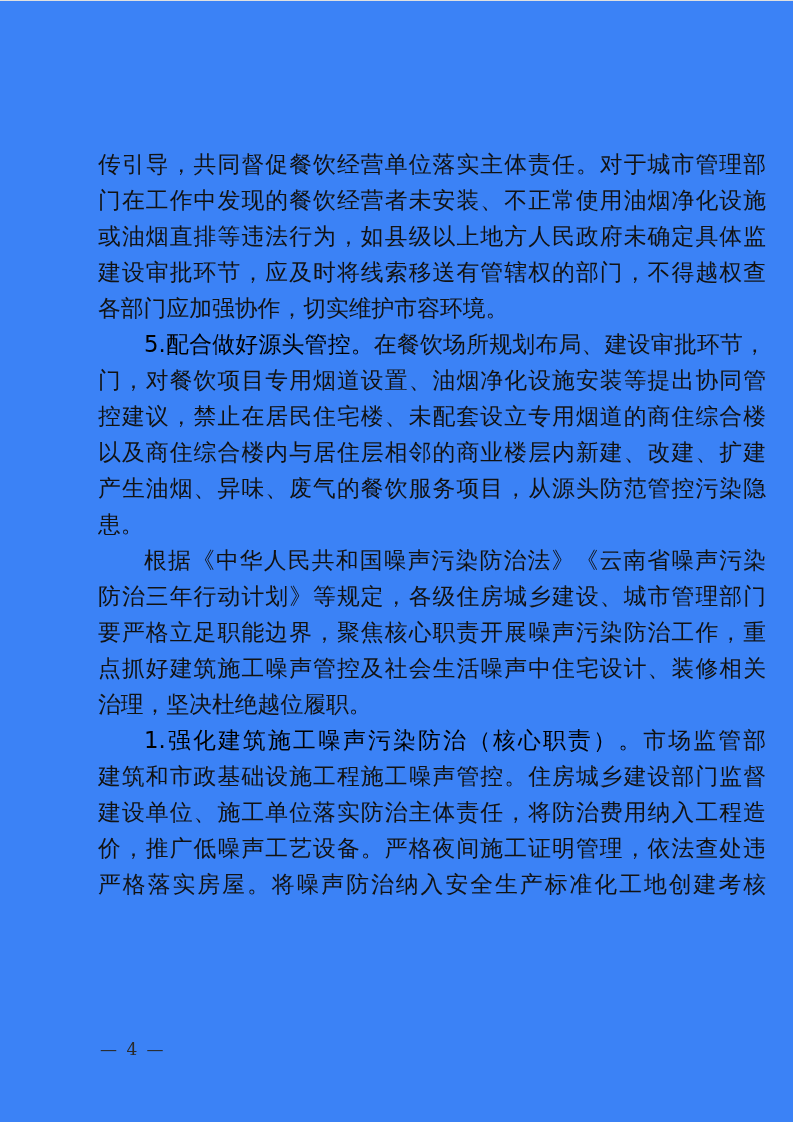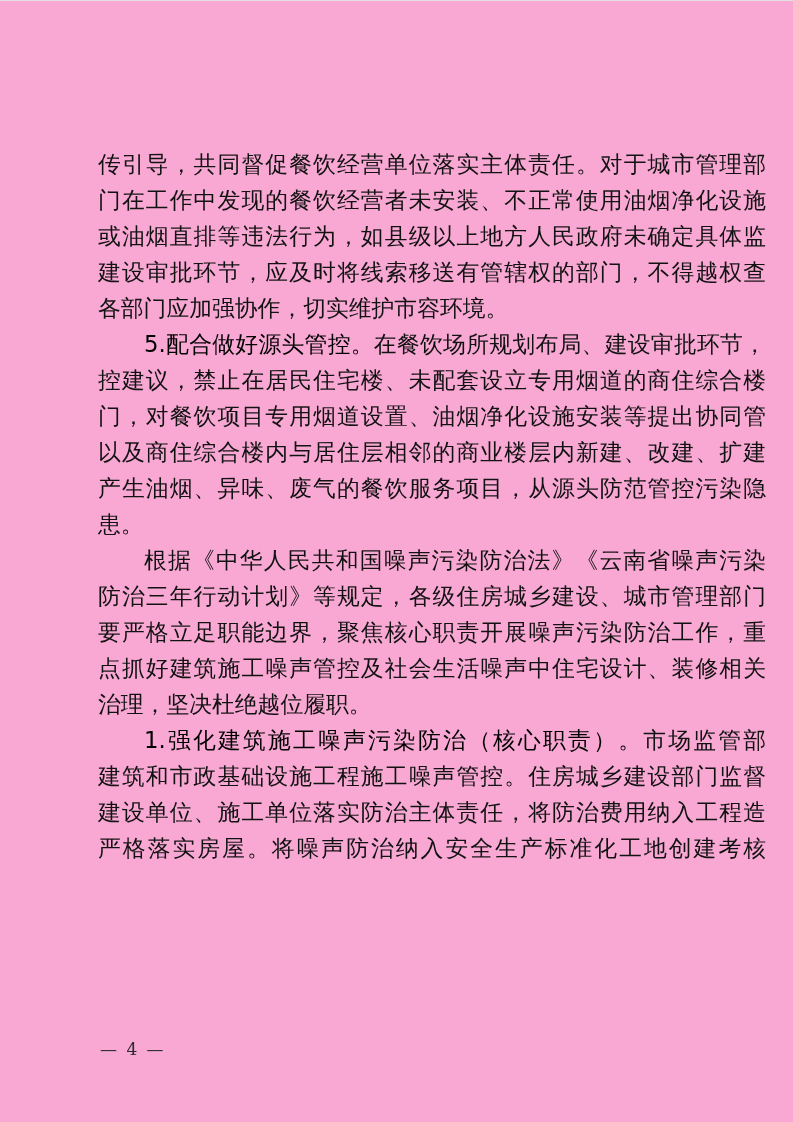--- a/index.html
+++ b/index.html
@@ -4,21 +4,21 @@
 <style>
   html, body {
     margin: 0;
     padding: 0;
     background: #ffffff;
   }
   .page {
     position: relative;
     width: 793px;
     height: 1122px;
-    background: #f9a8d4;
+    background: #3b82f6;
     overflow: hidden;
     font-family: "DejaVu Sans", sans-serif;
   }
   .scan-edge {
     position: absolute;
     top: 0; left: 0; right: 0;
     height: 1px;
     background: #e0e0e0;
   }
   .text-block {
@@ -61,29 +61,30 @@
 
 <div class="page">
   <div class="scan-edge"></div>
   <div class="text-block">
       <div class="t-line full"><span class="seg">传引导，共同督促餐饮经营单位落实主体责任。对于城市管理部</span></div>
       <div class="t-line full"><span class="seg">门在工作中发现的餐饮经营者未安装、不正常使用油烟净化设施</span></div>
       <div class="t-line full"><span class="seg">或油烟直排等违法行为，如县级以上地方人民政府未确定具体监</span></div>
       <div class="t-line full"><span class="seg">建设审批环节，应及时将线索移送有管辖权的部门，不得越权查处。</span></div>
       <div class="t-line"><span class="seg">各部门应加强协作，切实维护市容环境。</span></div>
       <div class="t-line full indent"><span class="seg-b">5.配合做好源头管控。</span><span class="seg">在餐饮场所规划布局、建设审批环节，</span></div>
+      <div class="t-line full"><span class="seg">门，对餐饮项目专用烟道设置、油烟净化设施安装等提出协同管</span></div>
       <div class="t-line full"><span class="seg">控建议，禁止在居民住宅楼、未配套设立专用烟道的商住综合楼</span></div>
-      <div class="t-line full"><span class="seg">门，对餐饮项目专用烟道设置、油烟净化设施安装等提出协同管</span></div>
       <div class="t-line full"><span class="seg">以及商住综合楼内与居住层相邻的商业楼层内新建、改建、扩建</span></div>
       <div class="t-line full"><span class="seg">产生油烟、异味、废气的餐饮服务项目，从源头防范管控污染隐</span></div>
       <div class="t-line"><span class="seg">患。</span></div>
       <div class="t-line full indent"><span class="seg">根据《中华人民共和国噪声污染防治法》《云南省噪声污染</span></div>
       <div class="t-line full"><span class="seg">防治三年行动计划》等规定，各级住房城乡建设、城市管理部门</span></div>
       <div class="t-line full"><span class="seg">要严格立足职能边界，聚焦核心职责开展噪声污染防治工作，重</span></div>
       <div class="t-line full"><span class="seg">点抓好建筑施工噪声管控及社会生活噪声中住宅设计、装修相关</span></div>
       <div class="t-line"><span class="seg">治理，坚决杜绝越位履职。</span></div>
       <div class="t-line full indent"><span class="seg-b">1.强化建筑施工噪声污染防治（核心职责）。</span><span class="seg">市场监管部</span></div>
       <div class="t-line full"><span class="seg">建筑和市政基础设施工程施工噪声管控。住房城乡建设部门监督</span></div>
       <div class="t-line full"><span class="seg">建设单位、施工单位落实防治主体责任，将防治费用纳入工程造</span></div>
+      <div class="t-line full"><span class="seg">价，推广低噪声工艺设备。严格夜间施工证明管理，依法查处违</span></div>
       <div class="t-line full"><span class="seg">严格落实房屋。将噪声防治纳入安全生产标准化工地创建考核</span></div>
     </div>
   <div class="page-number">— 4 —</div>
 </div>
 
 </body></html>

